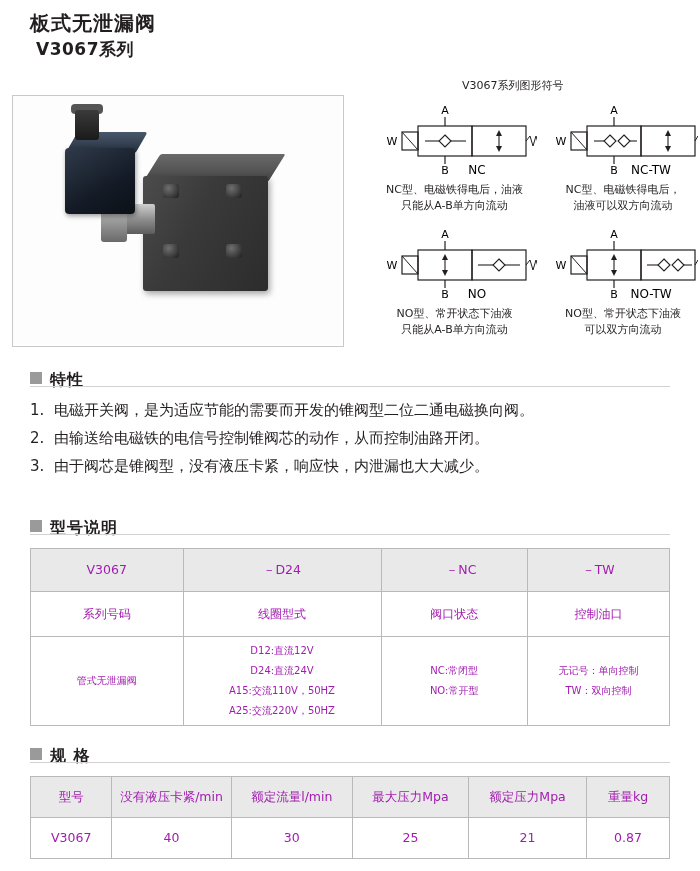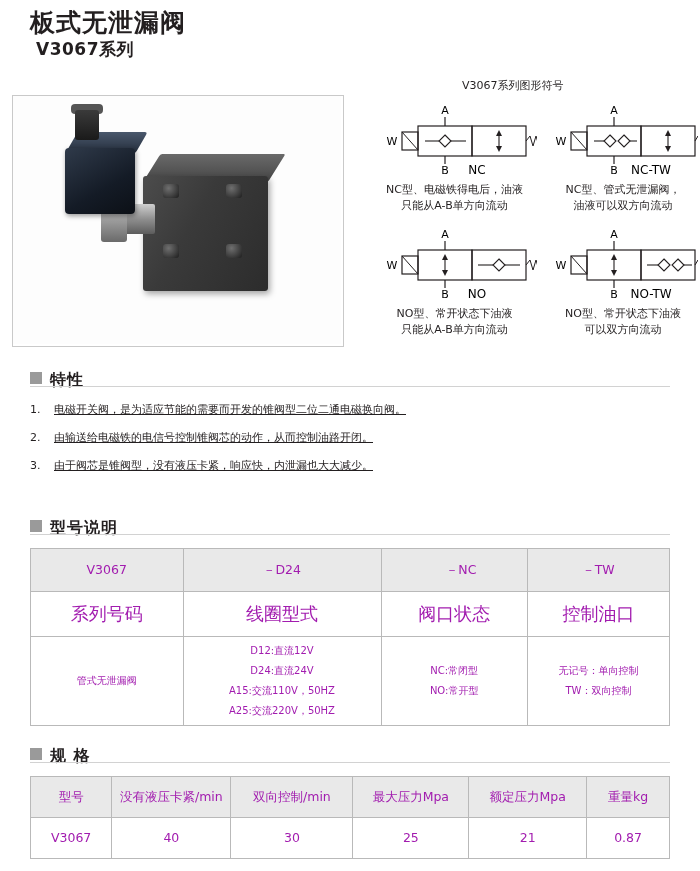--- a/index.html
+++ b/index.html
@@ -21,21 +21,21 @@
     height: 871px;
   }
 
   
   .title-block {
     position: absolute;
     left: 30px;
     top: 10px;
   }
   .title-main {
-    font-size: 25px;
+    font-size: 20px;
     font-weight: bold;
     letter-spacing: 1px;
     color: #231f20;
     line-height: 26px;
   }
   .title-sub {
     font-size: 17px;
     font-weight: bold;
     letter-spacing: 0.5px;
     color: #231f20;
@@ -204,24 +204,23 @@
   }
 
   
   .features {
     position: absolute;
     left: 30px;
     top: 396px;
     width: 640px;
   }
   .feature-item {
-    font-size: 11px;
+    font-size: 15px;
     line-height: 28px;
     color: #231f20;
-    text-decoration: underline;
   }
   .feature-num {
     display: inline-block;
     width: 24px;
     color: #231f20;
   }
 
   
   table {
     border-collapse: collapse;
@@ -241,21 +240,21 @@
     top: 548px;
     width: 640px;
   }
   .model-table tr.head td {
     background: #e9e9e9;
     height: 34px;
     font-size: 12.5px;
   }
   .model-table tr.mid td {
     height: 36px;
-    font-size: 18px;
+    font-size: 12px;
   }
   .model-table tr.body td {
     height: 72px;
     font-size: 10px;
   }
   .spec-table {
     left: 30px;
     top: 776px;
     width: 640px;
   }
@@ -354,21 +353,21 @@
         <polygon points="120,48 117,42 123,42" fill="#231f20"></polygon>
         <line x1="66" y1="52" x2="66" y2="60" stroke="#231f20" stroke-width="1.2"></line>
         <text x="66" y="70" font-size="11" font-family="DejaVu Sans" text-anchor="middle">B</text>
         <rect x="23" y="28" width="16" height="18" fill="none" stroke="#231f20" stroke-width="1.2"></rect>
         <line x1="23" y1="28" x2="39" y2="46" stroke="#231f20" stroke-width="1"></line>
         <text x="13" y="41" font-size="11" font-family="DejaVu Sans" text-anchor="middle">W</text>
         <path d="M147 37 l3 -5 l3 10 l3 -10 l3 10 l3 -5" fill="none" stroke="#231f20" stroke-width="1"></path>
         <text x="103" y="70" font-size="12" font-family="DejaVu Sans" text-anchor="middle">NC-TW</text>
       </svg>
     </div>
-    <div class="sym-caption multi">NC型、管式无泄漏阀，
+    <div class="sym-caption multi">NC型、电磁铁得电后，
 油液可以双方向流动</div>
   </div>
 
   <div class="sym-group sym-g3">
     <div class="sym-svg-wrap">
       <svg width="165" height="76" viewBox="0 0 165 76">
         <text x="73" y="10" font-size="11" font-family="DejaVu Sans" text-anchor="middle">A</text>
         <line x1="73" y1="13" x2="73" y2="22" stroke="#231f20" stroke-width="1.2"></line>
         <rect x="46" y="22" width="54" height="30" fill="none" stroke="#231f20" stroke-width="1.2"></rect>
         <rect x="100" y="22" width="54" height="30" fill="none" stroke="#231f20" stroke-width="1.2"></rect>
@@ -467,21 +466,21 @@
     </table>
 
   <div class="sec" style="left:30px; top:736px;">规  格</div>
   <div class="sec-underline" style="left:30px; top:762px; width:640px;"></div>
 
   <table class="spec-table">
     <tbody>
         <tr class="head">
       <td style="width:78px;">型号</td>
       <td style="width:120px;">没有液压卡紧/min</td>
-      <td style="width:123px;">双向控制/min</td>
+      <td style="width:123px;">额定流量l/min</td>
       <td style="width:118px;">最大压力Mpa</td>
       <td style="width:120px;">额定压力Mpa</td>
       <td style="width:81px;">重量kg</td>
     </tr>
     <tr class="body">
       <td>V3067</td>
       <td>40</td>
       <td>30</td>
       <td>25</td>
       <td>21</td>

